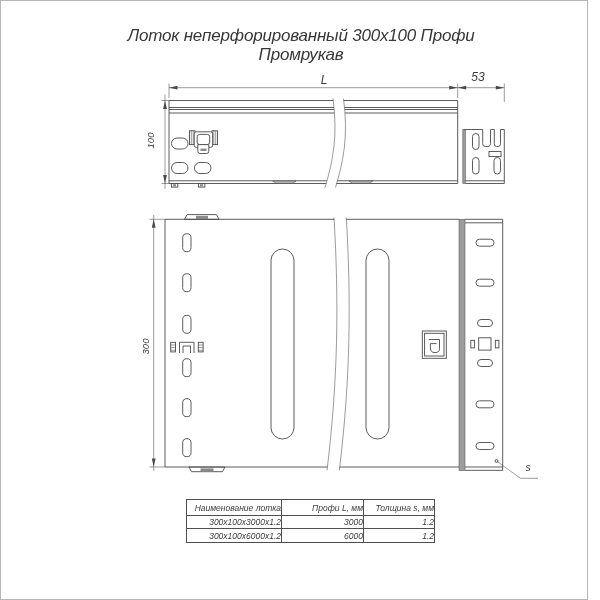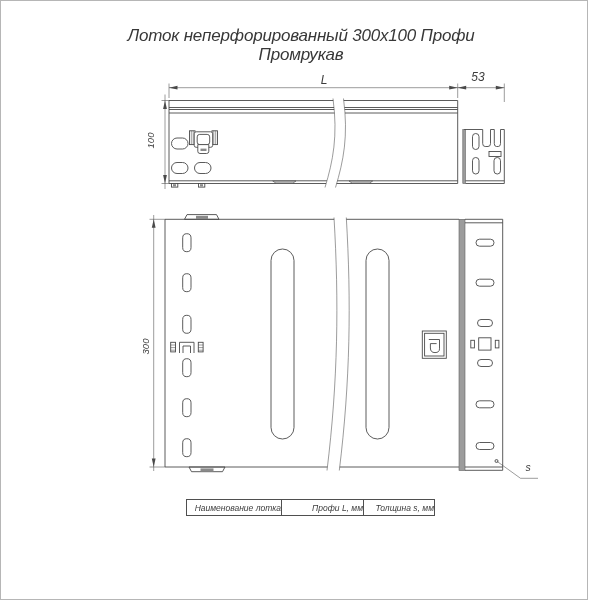--- a/index.html
+++ b/index.html
@@ -217,16 +217,26 @@
         <col class="c3">
       </colgroup>
     <thead>
       <tr>
         <th>Наименование лотка</th>
         <th>Профи L, мм</th>
         <th>Толщина s, мм</th>
       </tr>
     </thead>
     <tbody>
+      <tr>
+        <td>300х100х3000х1.2</td>
+        <td>3000</td>
+        <td>1.2</td>
+      </tr>
+      <tr>
+        <td>300х100х6000х1.2</td>
+        <td>6000</td>
+        <td>1.2</td>
+      </tr>
     </tbody>
   </table>
 
 </div>
 
 </body></html>

